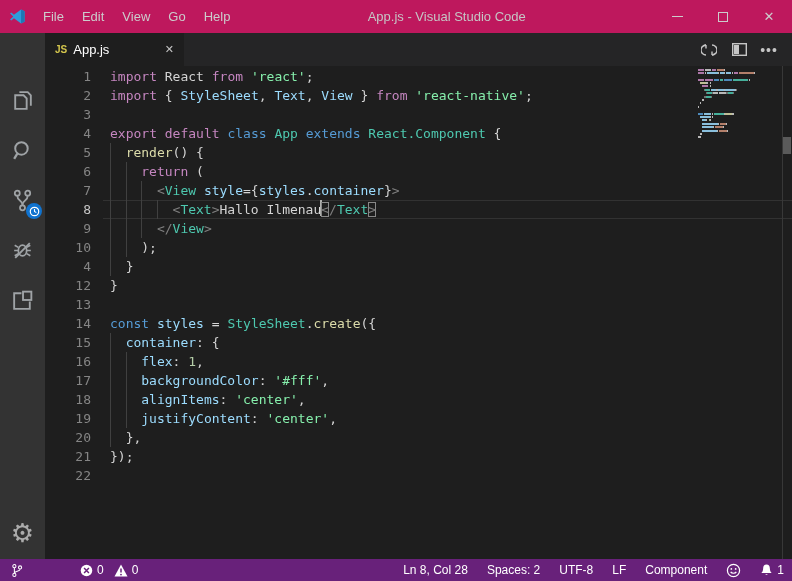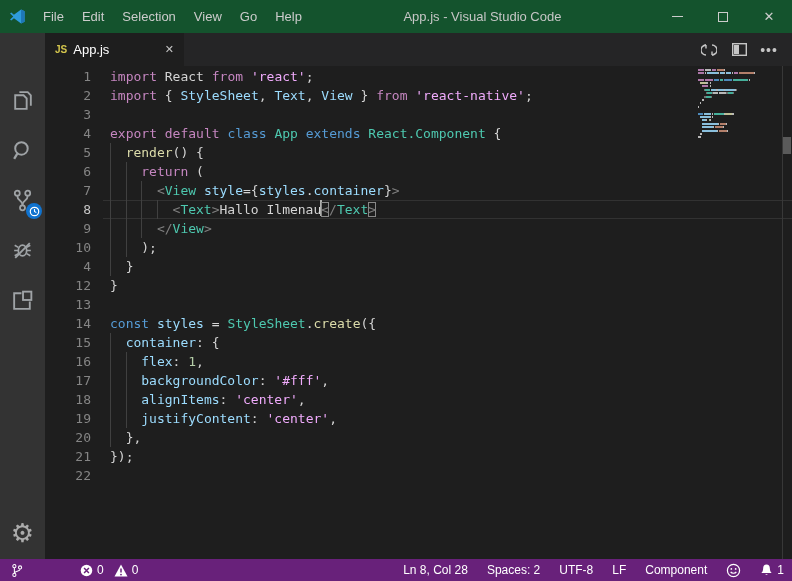--- a/index.html
+++ b/index.html
@@ -3,21 +3,21 @@
 <meta charset="utf-8">
 <style>
   * { margin:0; padding:0; box-sizing:border-box; }
   html,body { background:#000; }
   #window {
     width:792px; height:581px; position:relative; overflow:hidden;
     background:#1E1E1E; font-family:"Liberation Sans", sans-serif; color:#CCCCCC;
     display:flex; flex-direction:column;
   }
   
-  .titlebar { height:33px; background:#14532d; display:flex; align-items:center; flex:0 0 33px; }
+  .titlebar { height:33px; background:#be185d; display:flex; align-items:center; flex:0 0 33px; }
   .logo { width:34px; display:flex; justify-content:center; align-items:center; }
   .menus { display:flex; font-size:13px; color:#CCCCCC; }
   .menus .menu-item { padding:0 9px; line-height:33px; cursor:default; }
   .win-title { flex:1; text-align:center; font-size:13px; color:#C6C6C6; white-space:nowrap; overflow:hidden; }
   .controls { display:flex; }
   .controls .ctl { width:46px; height:33px; display:flex; align-items:center; justify-content:center; color:#CCCCCC; font-size:12px; }
   .ctl .min-glyph { display:block; width:11px; height:1px; background:#CCC; }
   .ctl .max-glyph { display:block; width:10px; height:10px; border:1px solid #CCC; }
   .ctl .close-glyph { font-size:13px; }
   
@@ -42,21 +42,21 @@
   .code-lines { padding-top:1px; font-family:"DejaVu Sans Mono", monospace; font-size:13px; line-height:19px; }
   .code-row { display:flex; height:19px; }
   .gutter { flex:0 0 58px; text-align:right; padding-right:12px; color:#858585; user-select:none; }
   .gutter.active { color:#C6C6C6; }
   .code-content { flex:1; white-space:pre; padding-left:7px; color:#D4D4D4; }
   .code-row.current .code-content { box-shadow: inset 0 1px 0 #323232, inset 0 -1px 0 #323232; }
   .guide { display:inline-block; width:2ch; height:19px; border-left:1px solid #404040; vertical-align:top; }
   .cursor { display:inline-block; width:2px; height:16px; background:#AEAFAD; vertical-align:-2px; margin:0 -1px; }
   .match { box-shadow: inset 0 0 0 1px #888888; }
   .tk-kw{color:#C586C0} .tk-st{color:#569CD6} .tk-ty{color:#4EC9B0} .tk-fn{color:#DCDCAA}
-  .tk-va{color:#9CDCFE} .tk-str{color:#f0abfc} .tk-num{color:#B5CEA8} .tk-fg{color:#D4D4D4} .tk-tag{color:#808080}
+  .tk-va{color:#9CDCFE} .tk-str{color:#86efac} .tk-num{color:#B5CEA8} .tk-fg{color:#D4D4D4} .tk-tag{color:#808080}
   
   .minimap { position:absolute; top:0; right:26px; width:68px; padding-top:2px; }
   .mm-line { position:relative; height:3.4px; }
   .mm-tk { position:absolute; top:0.5px; height:2px; opacity:0.85; }
   .overview-ruler { position:absolute; top:0; right:0; width:10px; height:100%; border-left:1px solid #383838; }
   .ruler-cursor-marker { position:absolute; top:71px; right:1px; width:8px; height:17px; background:#5a5a5a; }
   
   .statusbar { height:22px; background:#68217A; flex:0 0 22px; display:flex; align-items:center; font-size:12px; color:#FFFFFF; padding:0 8px 0 10px; }
   .sb-left { display:flex; align-items:center; }
   .sb-item { display:flex; align-items:center; margin-right:10px; }
@@ -75,21 +75,20 @@
     <div class="logo">
       <svg width="17" height="17" viewBox="0 0 24 24">
         <path fill="#2F9CDB" d="M17 2 L22 4.5 L22 19.5 L17 22 L7 14.5 L3.2 17.5 L1.5 16.3 L6 12 L1.5 7.7 L3.2 6.5 L7 9.5 Z"></path>
         <path fill="#1E77B5" d="M17 2 L22 4.5 L22 19.5 L17 22 Z"></path>
         <path fill="#2F9CDB" d="M17 7 L17 17 L10.5 12 Z" opacity="0.45"></path>
       </svg>
     </div>
     <div class="menus">
       <span class="menu-item">File</span>
       <span class="menu-item">Edit</span>
-      <span class="menu-item">Selection</span>
       <span class="menu-item">View</span>
       <span class="menu-item">Go</span>
       <span class="menu-item">Help</span>
     </div>
     <div class="win-title">App.js - Visual Studio Code</div>
     <div class="controls">
       <span class="ctl">
           <span class="min-glyph"></span>
         </span>
       <span class="ctl">

